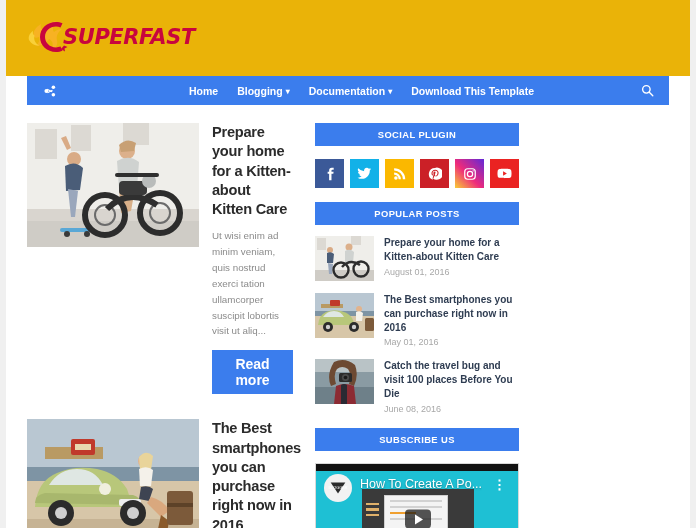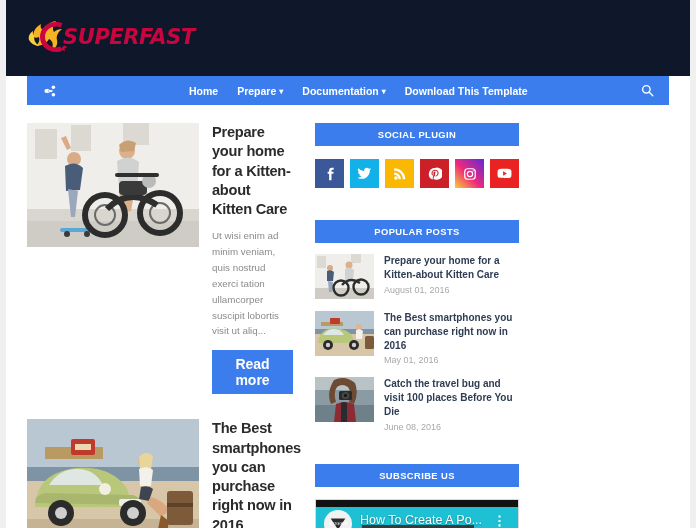--- a/index.html
+++ b/index.html
@@ -14,21 +14,21 @@
     width: 684px;
     margin: 0 auto;
     background: #ffffff;
     min-height: 528px;
   }
 
   
   .site-header {
     height: 76px;
     padding: 16px 24px 0 20px;
-    background: #0f172a;
+    background: #eab308;
   }
   .logo {
     display: flex;
     align-items: center;
     height: 42px;
     width: 150px;
   }
   .logo-flame { flex: 0 0 auto; line-height: 0; }
   .logo-text {
     font-family: "DejaVu Sans", sans-serif;
@@ -137,21 +137,21 @@
     color: #ffffff;
     font-size: 14px;
     font-weight: bold;
     padding: 6px 11px 6px 11px;
     border: none;
     font-family: inherit;
     cursor: pointer;
   }
 
   
-  .widget { margin-bottom: 32px; }
+  .widget { margin-bottom: 14px; }
   .widget-title {
     background: #3b7ded;
     color: #ffffff;
     font-size: 9.4px;
     font-weight: bold;
     letter-spacing: 0.4px;
     text-align: center;
     padding: 6px 0;
   }
   .social-row {
@@ -290,21 +290,21 @@
         <rect x="4.5" y="5" width="7.5" height="1.5" transform="rotate(26 4.5 5)"></rect>
         <rect x="4.3" y="9.6" width="7.5" height="1.5" transform="rotate(-26 4.3 9.6)"></rect>
       </svg>
     </span>
 
     <div class="nav-menu">
       <a class="nav-item">
         <span>Home</span>
       </a>
       <a class="nav-item">
-        <span>Prepare</span>
+        <span>Blogging</span>
         <span class="caret">▾</span>
       </a>
       <a class="nav-item">
         <span>Documentation</span>
         <span class="caret">▾</span>
       </a>
       <a class="nav-item">
         <span>Download This Template</span>
       </a>
     </div>

